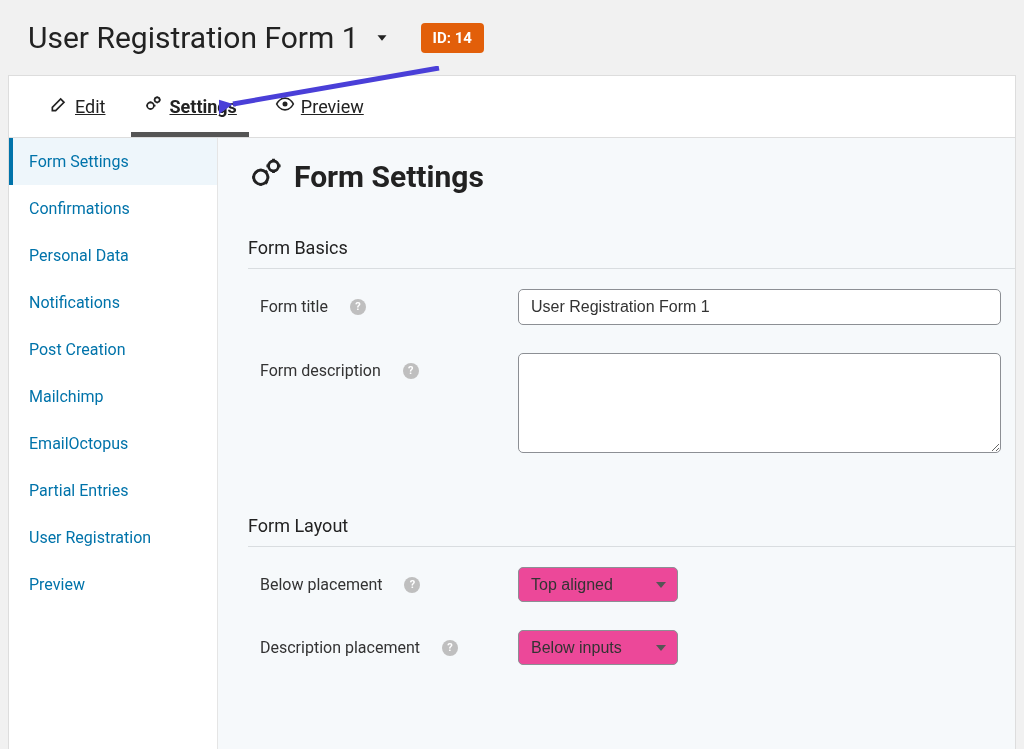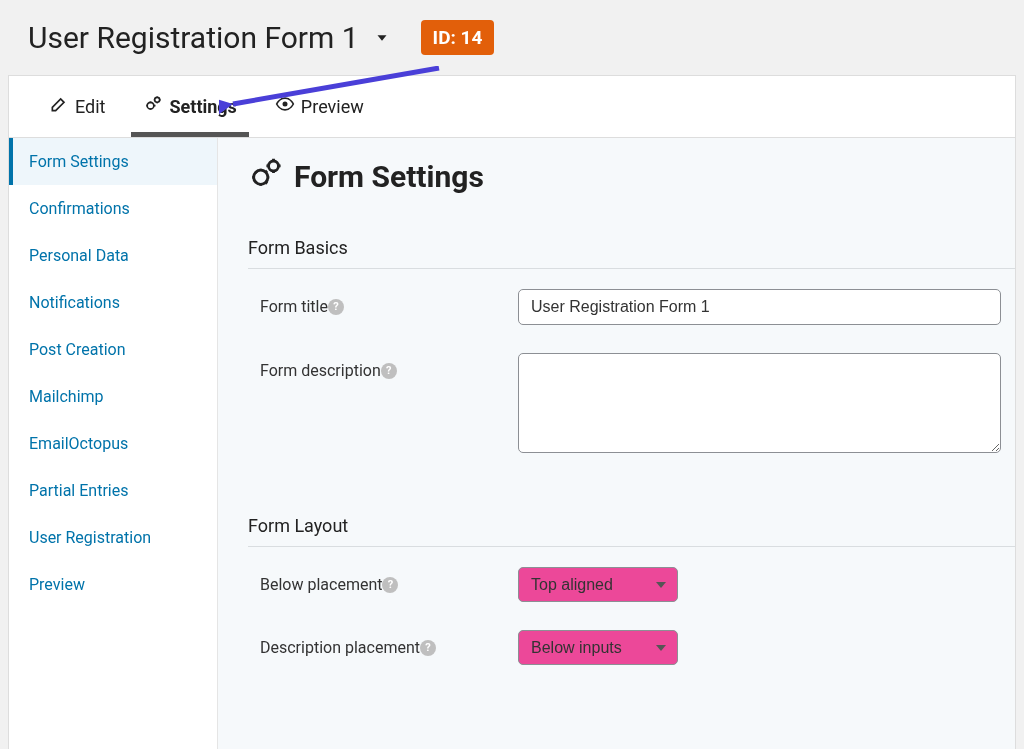--- a/index.html
+++ b/index.html
@@ -26,36 +26,37 @@
   .chevron-down {
     margin-left: 14px;
     display: inline-flex;
     align-items: center;
     cursor: pointer;
   }
   .id-badge {
     margin-left: 30px;
     background: #e25f0a;
     color: #fff;
-    font-size: 19px;
+    font-size: 15px;
     font-weight: 700;
     padding: 6px 12px;
     border-radius: 4px;
   }
   
   .tabs {
     display: flex;
     align-items: center;
     background: #fff;
     padding: 0 28px;
     border-bottom: 1px solid #ddd;
     position: relative;
     margin: 8px 8px 0 8px;
     border: 1px solid #ddd;
     border-bottom: none;
+    text-decoration: underline;
   }
   .tab {
     display: flex;
     align-items: center;
     gap: 6px;
     padding: 18px 12px 14px 12px;
     font-size: 18px;
     color: #222;
     cursor: pointer;
     border-bottom: 5px solid transparent;
@@ -127,21 +128,21 @@
     margin-bottom: 28px;
   }
   .field-label {
     width: 270px;
     padding-left: 12px;
     padding-top: 8px;
     font-size: 16px;
     color: #333;
     display: flex;
     align-items: center;
-    gap: 0;
+    gap: 22px;
   }
   .help-icon {
     display: inline-flex;
     width: 16px;
     height: 16px;
     border-radius: 50%;
     background: #bfbfbf;
     color: #fff;
     font-size: 11px;
     font-weight: 700;

